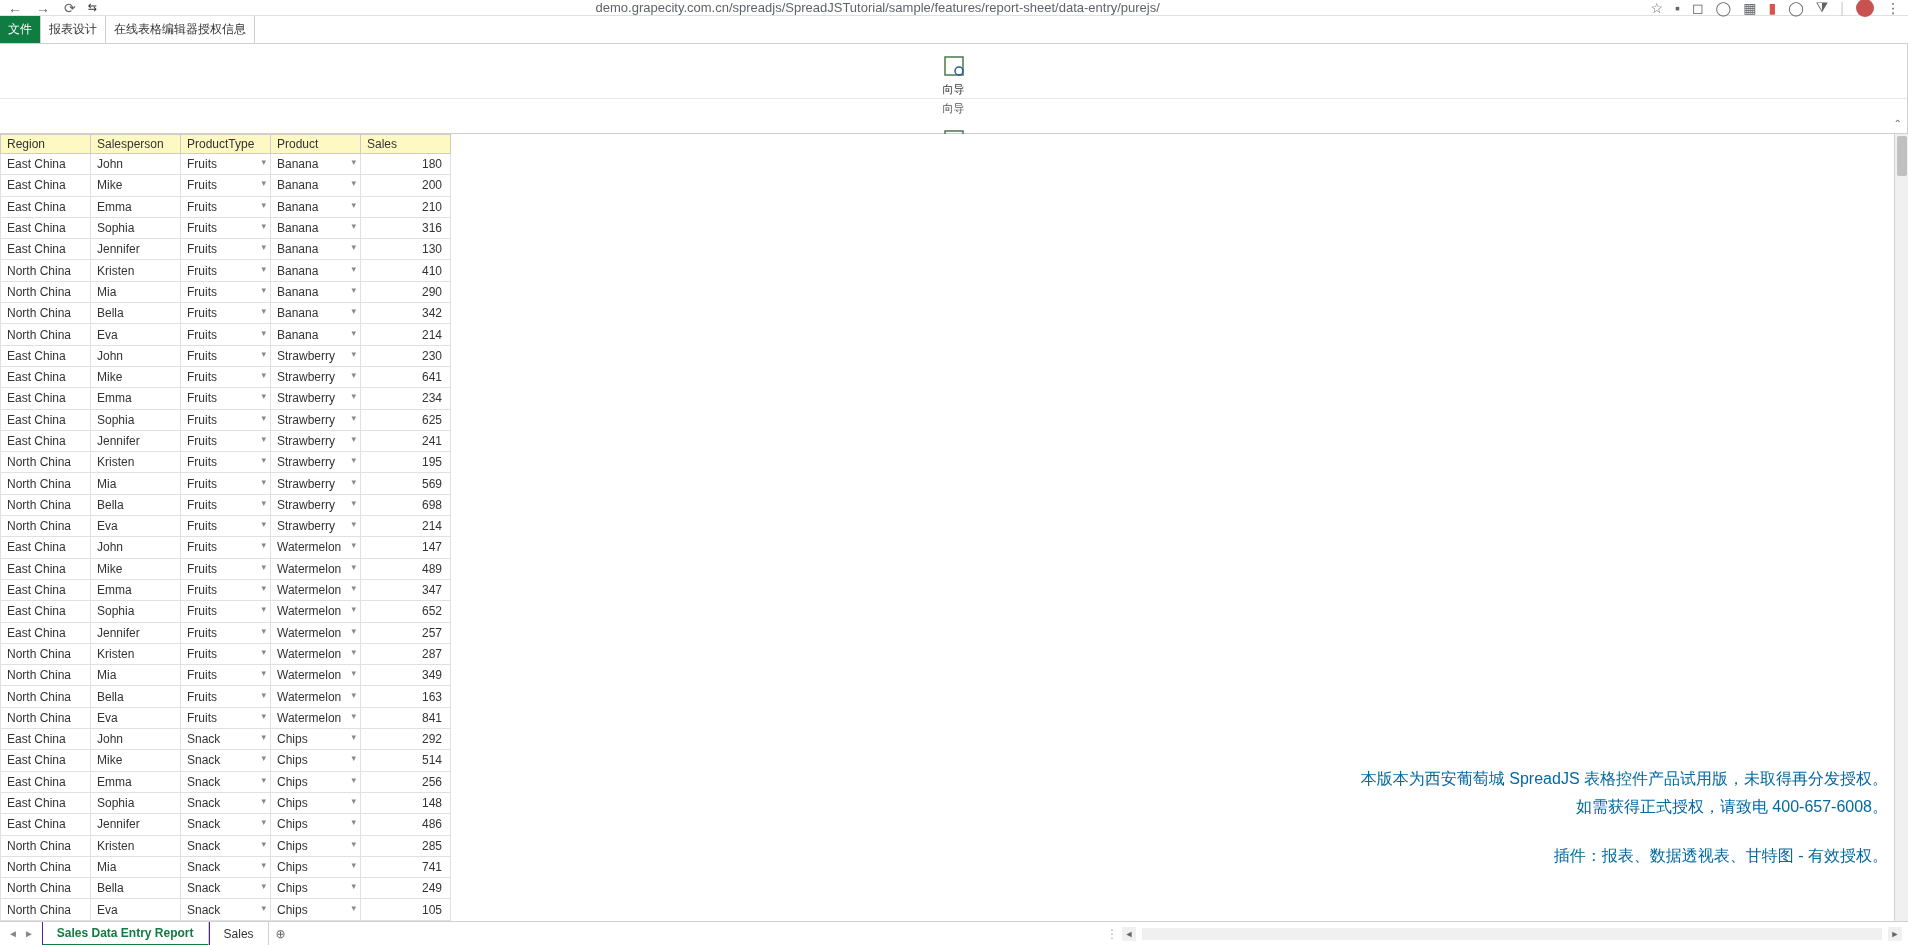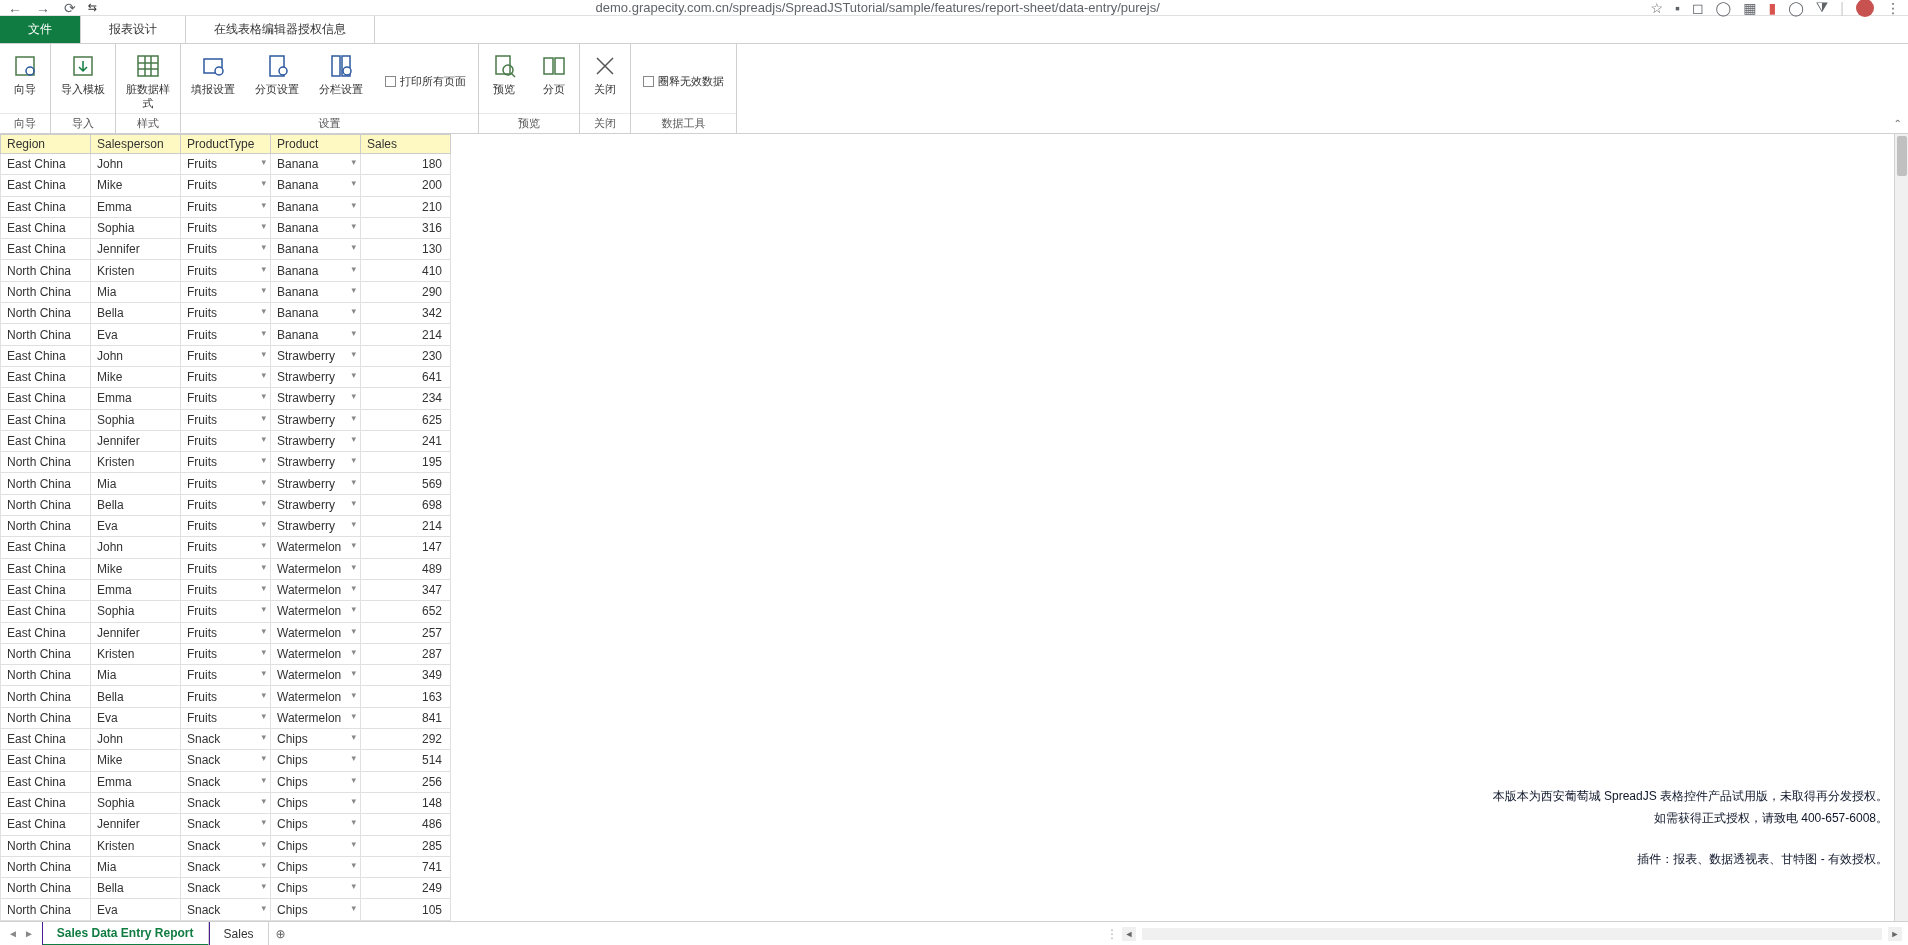--- a/index.html
+++ b/index.html
@@ -5,24 +5,24 @@
 * { margin:0; padding:0; box-sizing:border-box; font-family:"Microsoft YaHei",Arial,sans-serif; }
 body { background:#fff; font-size:12px; color:#333; overflow:hidden; }
 
 .browser-bar { height:16px; background:#fff; border-bottom:1px solid #e0e0e0; display:flex; align-items:center; padding:0 8px; gap:12px; }
 .browser-bar .nav-icons { display:flex; gap:14px; color:#5f6368; font-size:14px; }
 .browser-bar .url { flex:1; color:#5f6368; font-size:13px; padding-left:8px;text-align:center; }
 .browser-bar .right-icons { display:flex; gap:12px; color:#5f6368; font-size:14px; align-items:center; }
 .browser-bar .avatar { width:18px; height:18px; border-radius:50%; background:#c85250; }
 
 .tabs { display:flex; border-bottom:1px solid #d0d0d0; height:28px; background:#fff; }
-.tab { padding:0 28px; display:flex; align-items:center; font-size:12px; color:#333; border-right:1px solid #d0d0d0; cursor:pointer; }
+.tab { padding:0 8px; display:flex; align-items:center; font-size:12px; color:#333; border-right:1px solid #d0d0d0; cursor:pointer; }
 .tab.active { background:#107c41; color:#fff; }
 
-.ribbon { display:flex; border-bottom:1px solid #d0d0d0; background:#fff; height:90px; position:relative; }
+.ribbon { display:flex; border-bottom:1px solid #d0d0d0; background:#fff; height:90px; position:relative;flex-direction:column; }
 .ribbon-group { border-right:1px solid #d0d0d0; display:flex; flex-direction:column; justify-content:space-between; padding:6px 0 0 0; }
 .ribbon-group-items { display:flex; justify-content:center; flex:1; }
 .ribbon-item { display:flex; flex-direction:column; align-items:center; justify-content:flex-start; padding:2px 10px; cursor:pointer; min-width:50px; }
 .ribbon-item .icon { width:28px; height:28px; display:flex; align-items:center; justify-content:center; margin-bottom:2px; }
 .ribbon-item .label { font-size:11px; color:#333; text-align:center; line-height:1.3; white-space:pre-line; }
 .ribbon-group-label { font-size:11px; color:#555; text-align:center; padding:2px 0; border-top:1px solid #e8e8e8; }
 .ribbon-check { display:flex; align-items:center; gap:4px; padding:0 12px; font-size:11px; }
 .ribbon-check .box { width:11px; height:11px; border:1px solid #888; }
 .ribbon-collapse { position:absolute; right:6px; bottom:4px; font-size:10px; color:#666; cursor:pointer; }
 
@@ -31,21 +31,21 @@
 .grid th { background:#fef9c3; border:1px solid #ccc; padding:2px 6px; text-align:left; font-weight:normal; font-size:12px; height:18px; }
 .grid td { border:1px solid #e0e0e0; padding:1px 6px; font-size:12px; height:17px; white-space:nowrap; }
 .grid td.num { text-align:right; padding-right:8px; }
 .dd { position:relative; }
 .dd::after { content:"▾"; position:absolute; right:4px; color:#888; font-size:9px; }
 .col-region{width:90px;} .col-sp{width:90px;} .col-pt{width:90px;} .col-pr{width:90px;} .col-sales{width:90px;}
 
 .vscroll { width:14px; background:#f0f0f0; border-left:1px solid #d0d0d0; position:absolute; right:0; top:0; bottom:0; }
 .vscroll .thumb { background:#c0c0c0; width:10px; margin:2px auto; height:40px; border-radius:2px; }
 
-.watermark { position:absolute; right:20px; bottom:50px; text-align:right; font-size:12px; color:#0f172a; line-height:1.8; }
+.watermark { position:absolute; right:20px; bottom:50px; text-align:right; font-size:16px; color:#0369a1; line-height:1.8; }
 
 .footer { position:absolute; bottom:0; left:0; right:0; height:24px; background:#fff; border-top:1px solid #d0d0d0; display:flex; align-items:center; }
 .sheet-nav { display:flex; align-items:center; gap:6px; padding:0 8px; color:#888; }
 .sheet-nav .arrow{font-size:10px;cursor:pointer;}
 .sheet-tabs { display:flex; }
 .sheet-tab { padding:0 14px; height:24px; display:flex; align-items:center; border-right:1px solid #d0d0d0; border-left:1px solid #4c1d95; cursor:pointer; font-size:12px; }
 .sheet-tab.active { border-bottom:2px solid #107c41; color:#107c41; font-weight:bold; background:#fff; }
 .sheet-add { width:24px; display:flex; align-items:center; justify-content:center; cursor:pointer; color:#666; }
 .hscroll-area { flex:1; display:flex; align-items:center; justify-content:flex-end; padding:0 6px; gap:4px; }
 .hscroll-track{flex:1; max-width:740px; height:12px; background:#f0f0f0; position:relative; margin:0 2px;}

